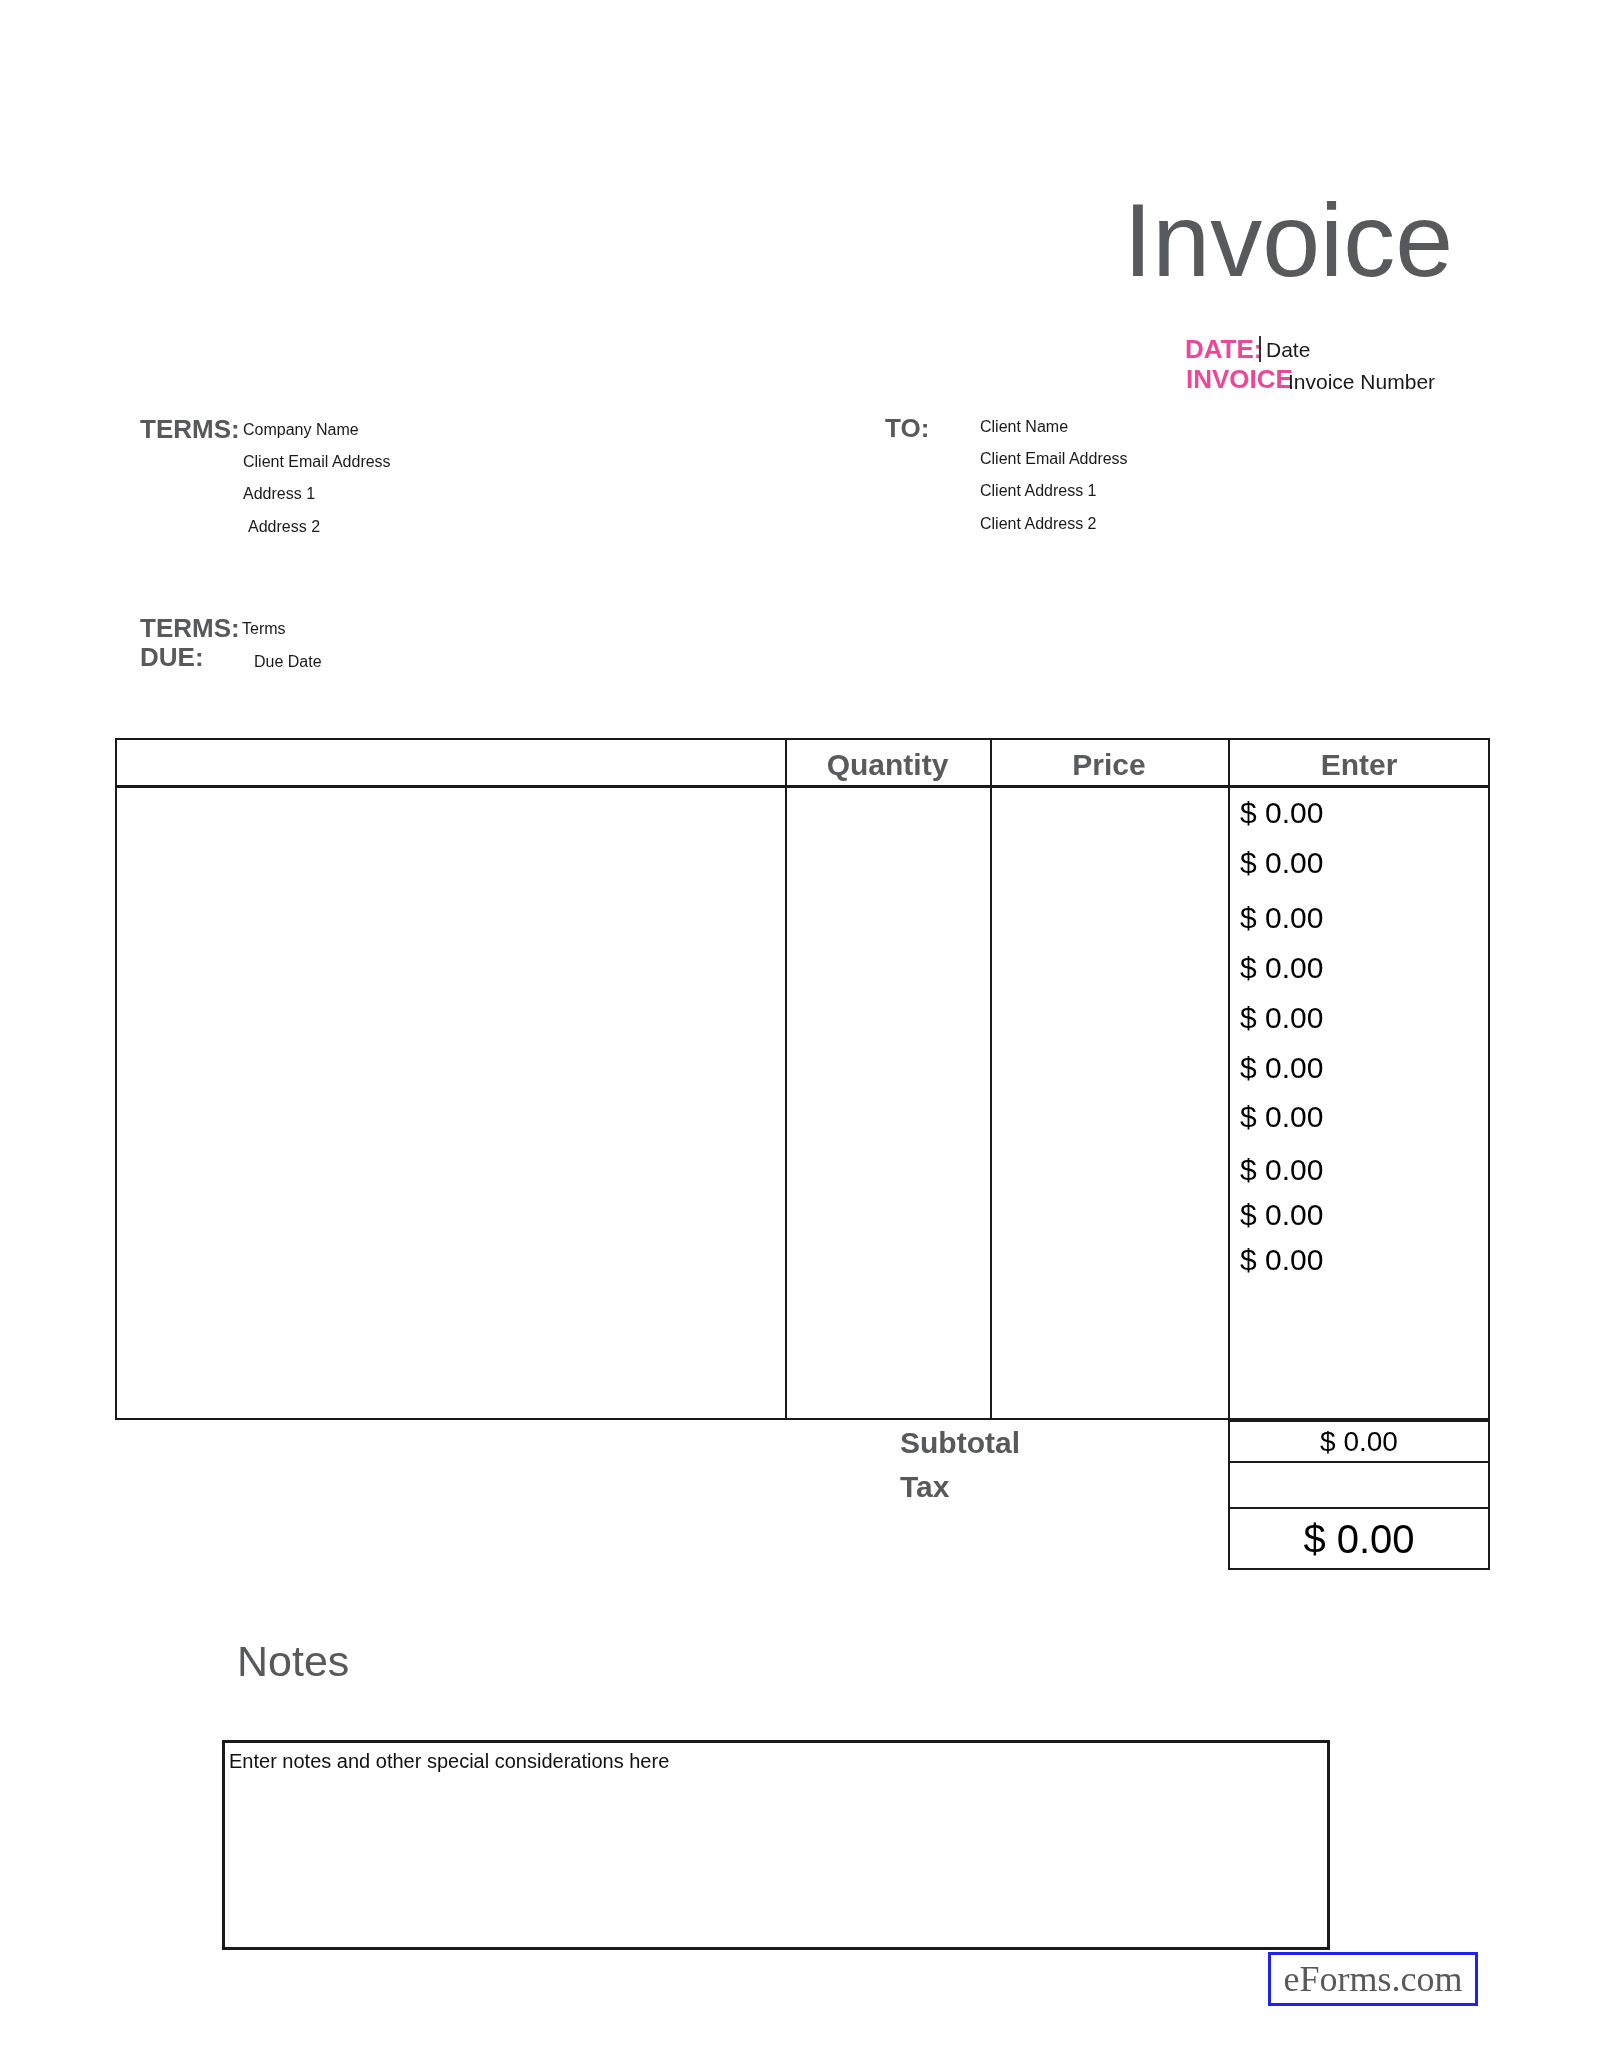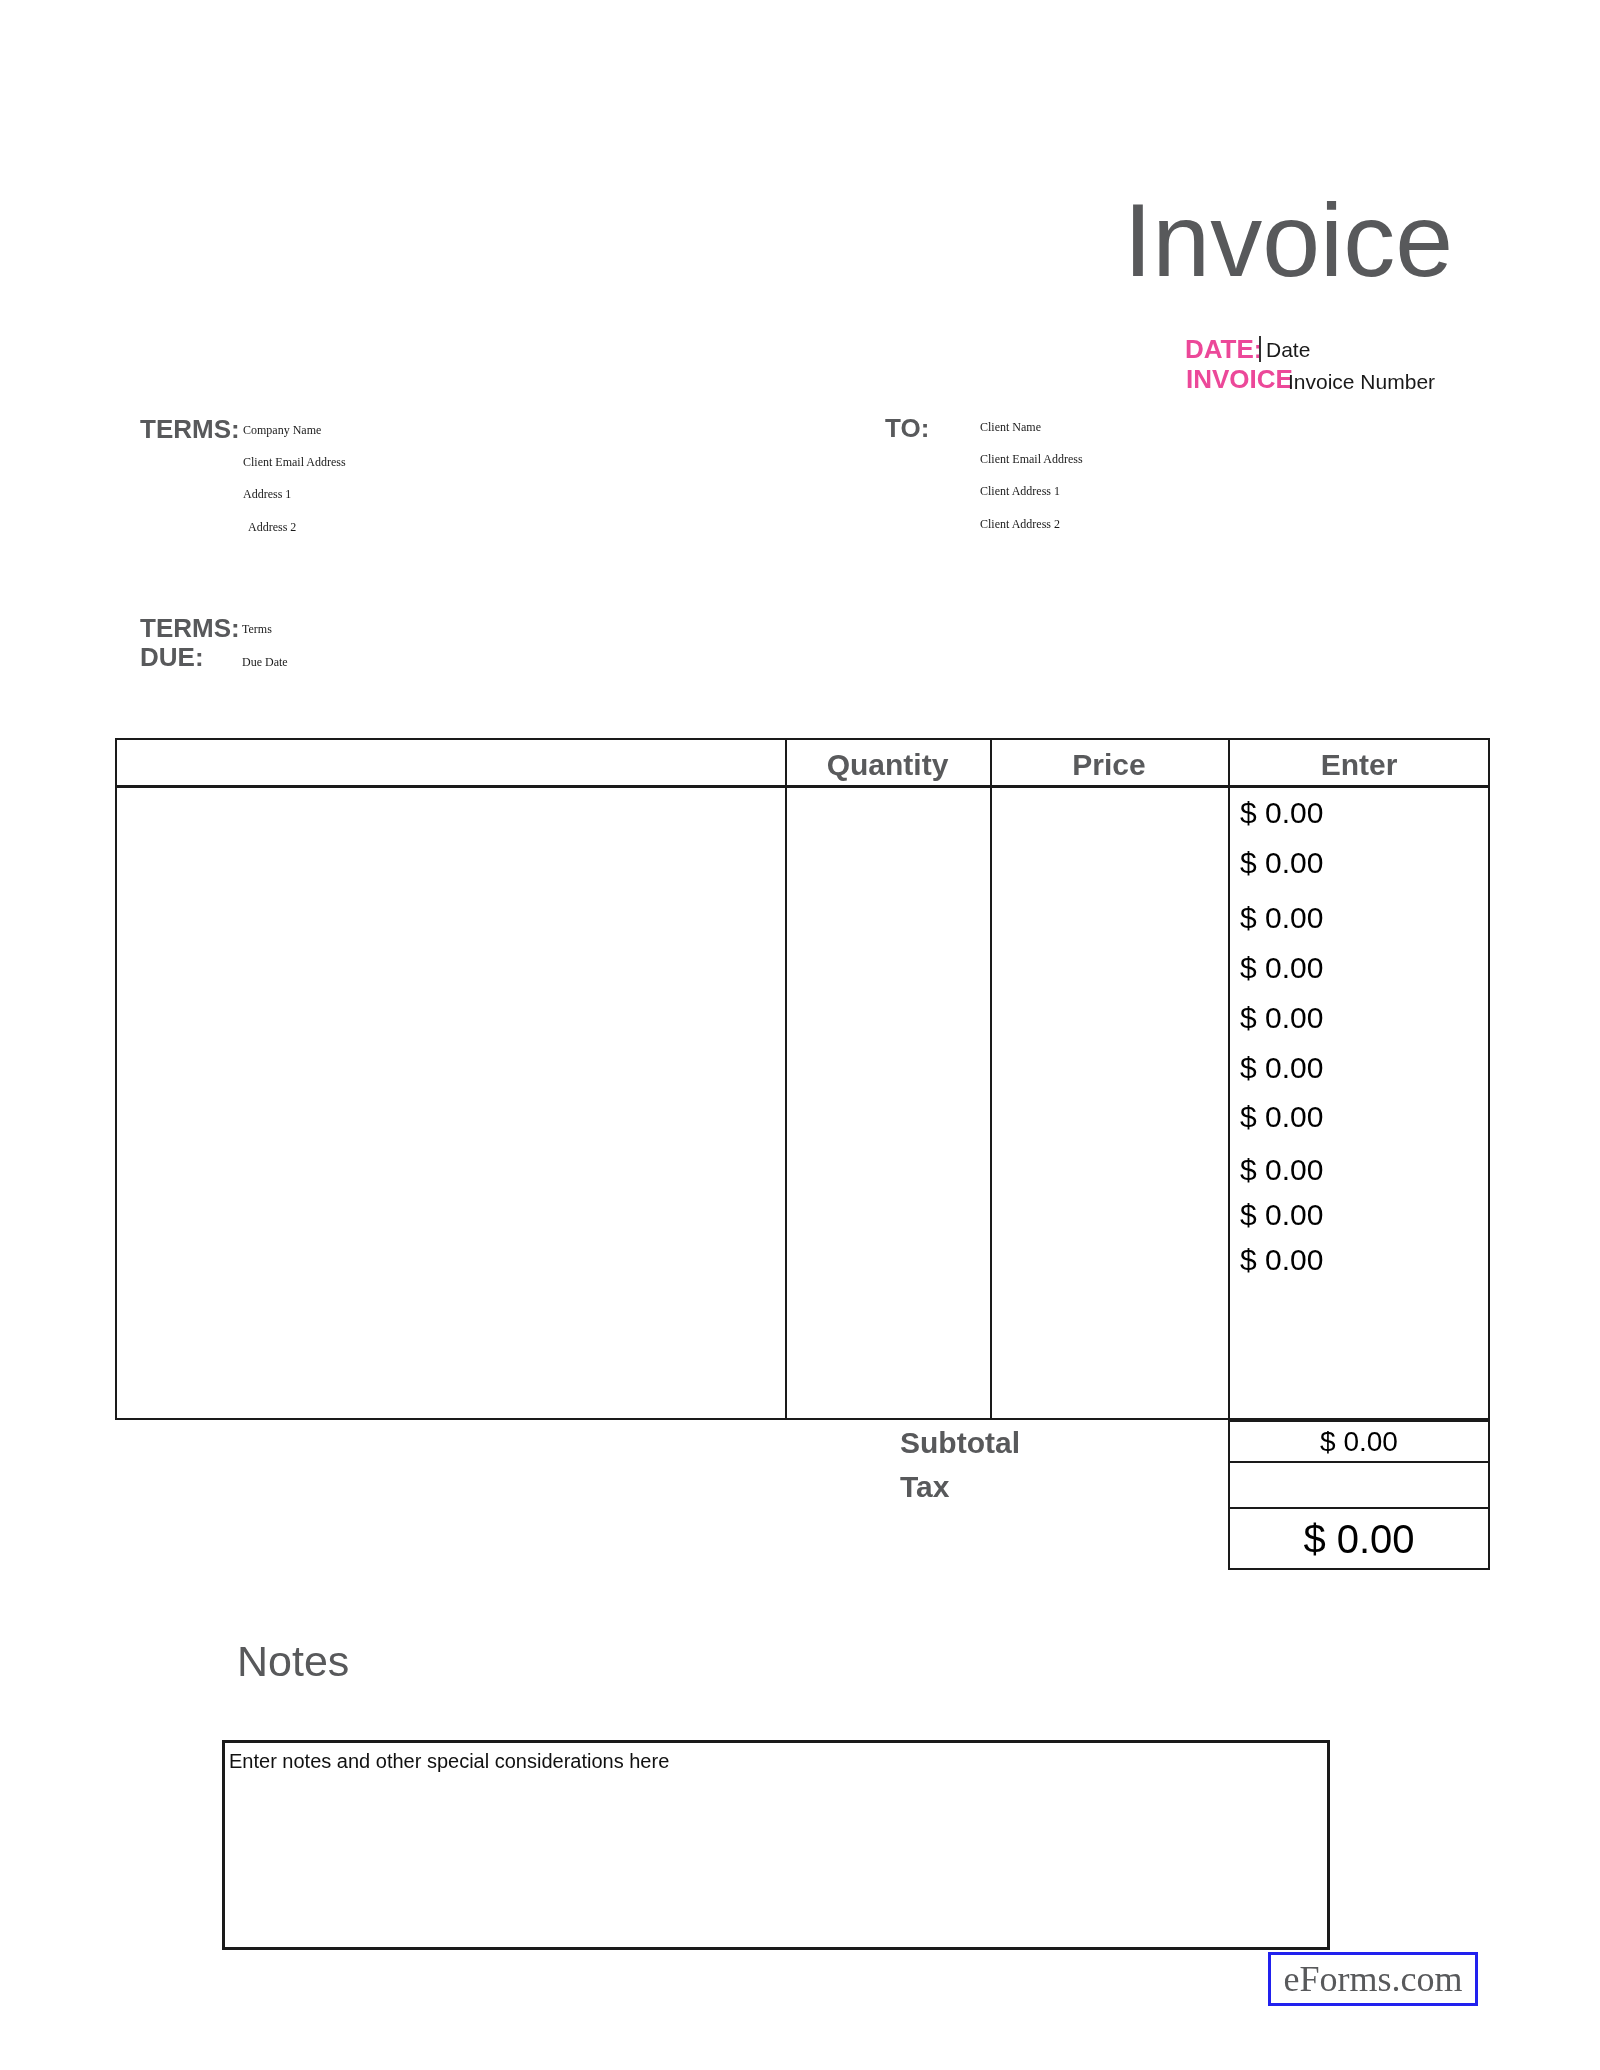--- a/index.html
+++ b/index.html
@@ -22,21 +22,21 @@
   }
 
   .meta-label { color: #ec4899; font-weight: 700; font-size: 26px; line-height: 28px; text-align: center; }
   .meta-value { color: #1a1a1a; font-size: 21px; line-height: 24px; }
   .cursor-bar {
     top: 336px; left: 1259px; width: 0; height: 26px;
     border-left: 2px solid #333;
   }
 
   .block-label { color: #58595b; font-weight: 700; font-size: 26px; line-height: 28px; }
-  .field-line { color: #1a1a1a; font-size: 12px; line-height: 22px; white-space: nowrap; font-family: Liberation Serif, serif; }
+  .field-line { color: #1a1a1a; font-size: 16px; line-height: 22px; white-space: nowrap; }
 
   
   .tbl-outline {
     top: 738px; left: 115px; width: 1375px; height: 682px;
     border: 2px solid #1a1a1a; box-sizing: border-box;
   }
   .hdr-sep { top: 785px; left: 115px; width: 1375px; height: 0; border-top: 3px solid #1a1a1a; }
   .vline { top: 738px; width: 0; height: 682px; border-left: 2px solid #1a1a1a; }
   .v1 { left: 785px; } .v2 { left: 990px; } .v3 { left: 1228px; }
 
@@ -111,21 +111,21 @@
 
   <div class="abs block-label" style="top:414px; left:885px;">TO:</div>
   <div class="abs field-line" style="top:416px; left:980px;">Client Name</div>
   <div class="abs field-line" style="top:448px; left:980px;">Client Email Address</div>
   <div class="abs field-line" style="top:480px; left:980px;">Client Address 1</div>
   <div class="abs field-line" style="top:513px; left:980px;">Client Address 2</div>
 
   <div class="abs block-label" style="top:614px; left:140px;">TERMS:</div>
   <div class="abs field-line" style="top:618px; left:242px;">Terms</div>
   <div class="abs block-label" style="top:643px; left:140px;">DUE:</div>
-  <div class="abs field-line" style="top:651px; left:242px;">Due Date</div>
+  <div class="abs field-line" style="top:651px; left:254px;">Due Date</div>
 
   <div class="abs tbl-outline"></div>
   <div class="abs hdr-sep"></div>
   <div class="abs vline v1"></div>
   <div class="abs vline v2"></div>
   <div class="abs vline v3"></div>
 
   <div class="abs col-hdr" style="left:785px; width:205px;">Quantity</div>
   <div class="abs col-hdr" style="left:990px; width:238px;">Price</div>
   <div class="abs col-hdr" style="left:1228px; width:262px;">Enter</div>

